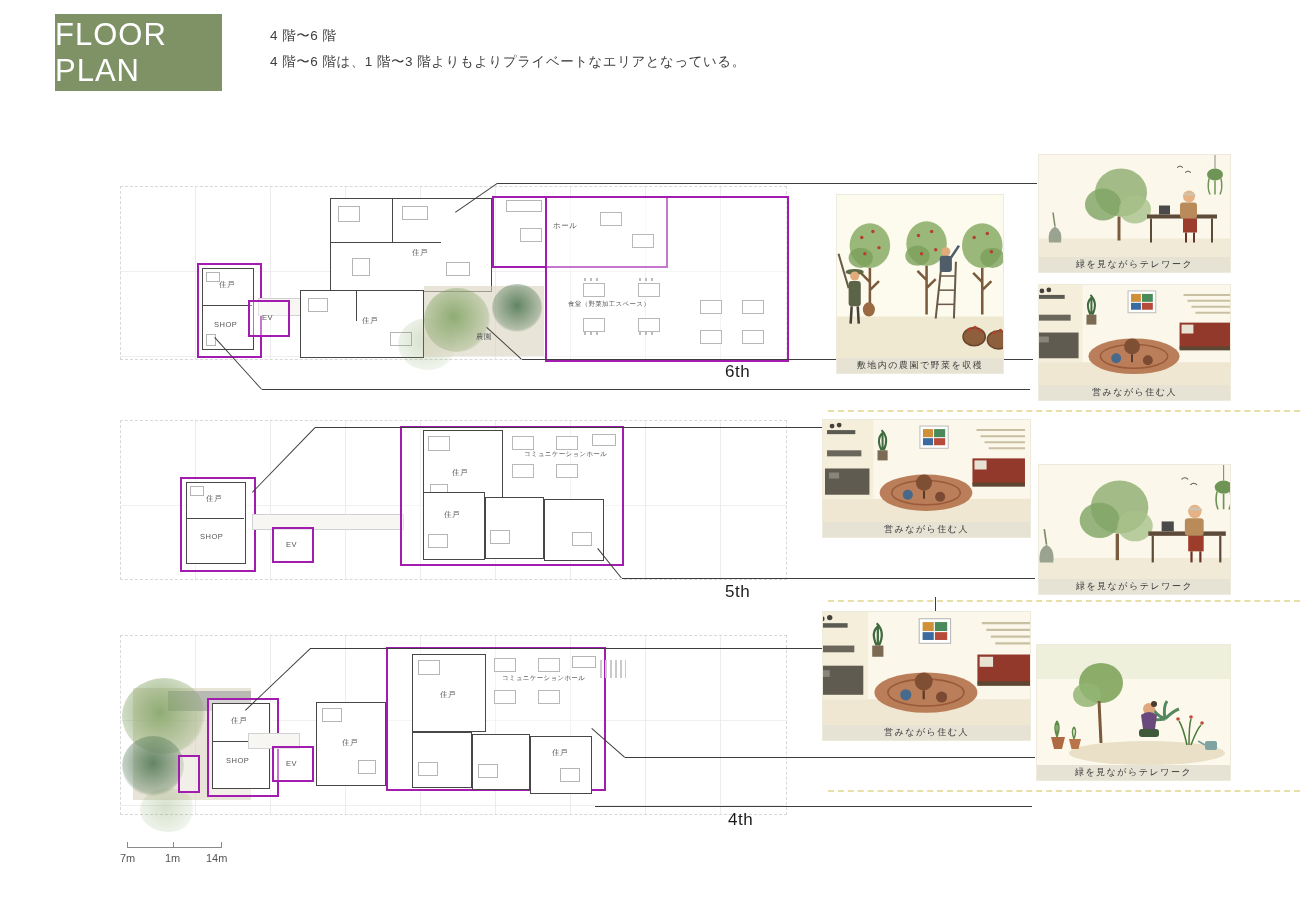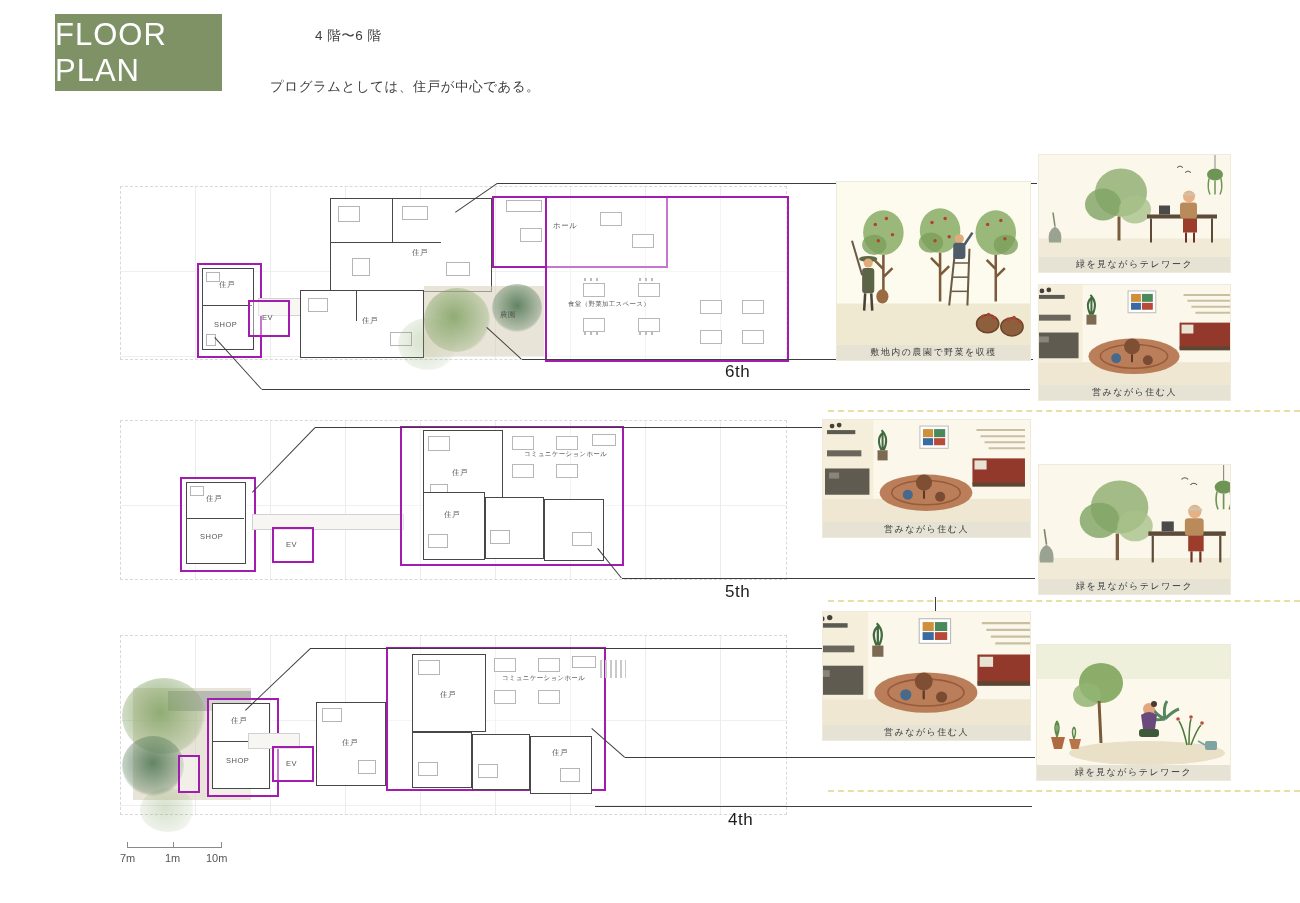--- a/index.html
+++ b/index.html
@@ -51,22 +51,22 @@
   .scale-lbl{position:absolute;font-size:11px;color:#555;}
 </style>
 </head>
 <body>
 
 <div class="canvas">
 
   <div class="title-box" style="background: rgb(126, 146, 102);">
     <span>FLOOR PLAN</span>
   </div>
-  <div class="head-txt" style="top:27px;margin-left:45px;">4 階〜6 階</div>
-  <div class="head-txt" style="top:78px;">プログラムとしては、住戸が中心である。</div>
+  <div class="head-txt" style="top:27px;">4 階〜6 階</div>
+  <div class="head-txt" style="top:53px;">4 階〜6 階は、1 階〜3 階よりもよりプライベートなエリアとなっている。</div>
 
   <div>
     <div class="site" style="left:120px;top:186px;width:665px;height:172px;"></div>
 
     <div class="lite" style="left:197px;top:263px;width:61px;height:91px;"></div>
     <div class="wall" style="left:202px;top:268px;width:50px;height:80px;"></div>
     <div class="divh" style="left:203px;top:305px;width:49px;"></div>
     <div class="lblxs" style="left:219px;top:280px;">住戸</div>
     <div class="lblxs" style="left:214px;top:320px;">SHOP</div>
     <div class="furn" style="left:206px;top:272px;width:12px;height:8px;"></div>
@@ -97,21 +97,21 @@
     <div class="wall" style="left:300px;top:290px;width:122px;height:66px;"></div>
     <div class="divv" style="left:356px;top:291px;height:30px;"></div>
     <div class="lblxs" style="left:362px;top:316px;">住戸</div>
     <div class="furn" style="left:308px;top:298px;width:18px;height:12px;"></div>
     <div class="furn" style="left:390px;top:332px;width:20px;height:12px;"></div>
 
     <div class="blob faint" style="left:398px;top:318px;width:60px;height:52px;"></div>
     <div class="farmbg" style="left:424px;top:286px;width:120px;height:70px;"></div>
     <div class="blob" style="left:424px;top:288px;width:66px;height:64px;"></div>
     <div class="blob dark" style="left:492px;top:284px;width:50px;height:48px;"></div>
-    <div class="lblxs" style="left:476px;top:310px;margin-left:24px;">農園</div>
+    <div class="lblxs" style="left:476px;top:332px;">農園</div>
 
     <div class="lblxxs" style="left:568px;top:300px;">食堂（野菜加工スペース）</div>
     <div class="tbl" style="left:583px;top:283px;"></div>
       <div class="dots" style="left:584px;top:278px;"></div>
     <div class="tbl" style="left:638px;top:283px;"></div>
       <div class="dots" style="left:639px;top:278px;"></div>
     <div class="tbl" style="left:583px;top:318px;"></div>
       <div class="dots" style="left:584px;top:332px;"></div>
     <div class="tbl" style="left:638px;top:318px;"></div>
       <div class="dots" style="left:639px;top:332px;"></div>
@@ -216,21 +216,21 @@
   <div class="leader" style="left:595px;top:806px;width:437px;"></div>
 
   <div class="floor-label" style="left:725px;top:362px;">6th</div>
   <div class="floor-label" style="left:725px;top:582px;">5th</div>
   <div class="floor-label" style="left:728px;top:810px;">4th</div>
 
   <div class="sep" style="left:828px;top:410px;width:472px;"></div>
   <div class="sep" style="left:828px;top:600px;width:472px;"></div>
   <div class="sep" style="left:828px;top:790px;width:472px;"></div>
 
-  <div class="illus" style="left:837px;top:182px;width:193px;height:178px;">
+  <div class="illus" style="left:837px;top:195px;width:166px;height:178px;">
     <div class="art">
 <svg viewBox="0 0 193 161" preserveAspectRatio="xMidYMid slice">
   <rect width="193" height="161" fill="#fdfaee"></rect>
   <rect y="120" width="193" height="41" fill="#efe9d2"></rect>
   <g>
     <ellipse cx="47" cy="50" rx="20" ry="22" fill="#8fb06d" opacity=".9"></ellipse>
     <ellipse cx="38" cy="62" rx="12" ry="10" fill="#7aa05a" opacity=".8"></ellipse>
     <path d="M47 72 L47 118 M47 86 l-9 -9 M47 94 l9 -9" stroke="#7b5b3b" stroke-width="2.5" fill="none"></path>
     <circle cx="39" cy="42" r="1.7" fill="#b5402e"></circle>
             <circle cx="50" cy="36" r="1.7" fill="#b5402e"></circle>
@@ -482,16 +482,16 @@
     <div class="cap">緑を見ながらテレワーク</div>
   </div>
 
   <div>
     <div class="scale-line" style="left:127px;top:847px;width:95px;"></div>
     <div class="scale-tick" style="left:127px;top:842px;"></div>
     <div class="scale-tick" style="left:173px;top:842px;"></div>
     <div class="scale-tick" style="left:221px;top:842px;"></div>
     <div class="scale-lbl" style="left:120px;top:852px;">7m</div>
     <div class="scale-lbl" style="left:165px;top:852px;">1m</div>
-    <div class="scale-lbl" style="left:206px;top:852px;">10m</div>
+    <div class="scale-lbl" style="left:206px;top:852px;">14m</div>
   </div>
 
 </div>
 
 </body></html>

